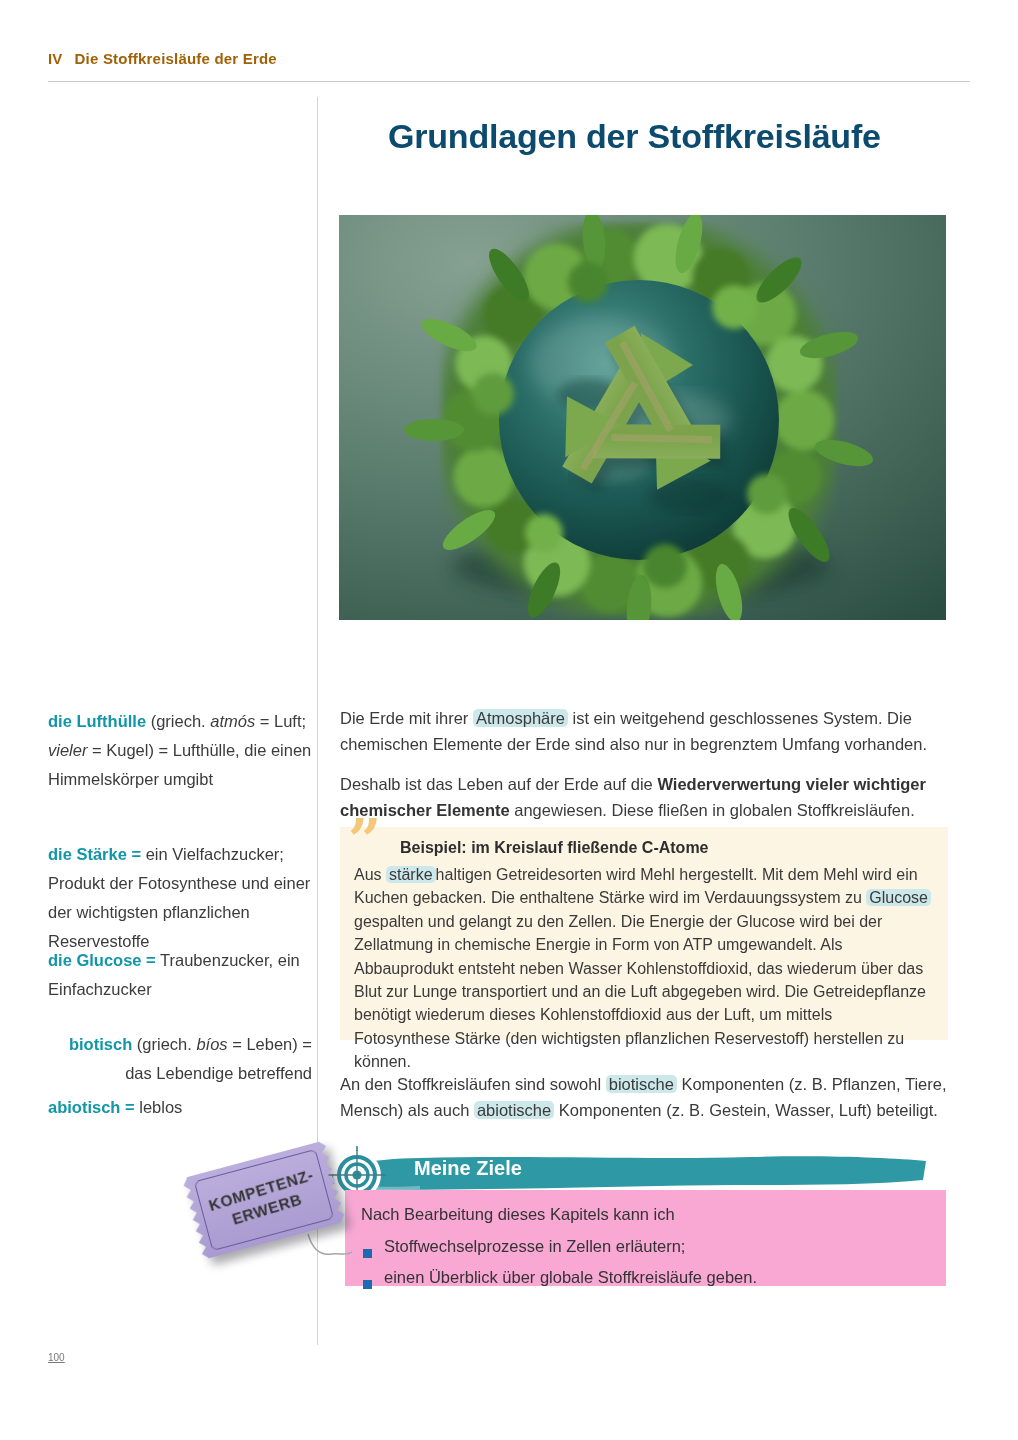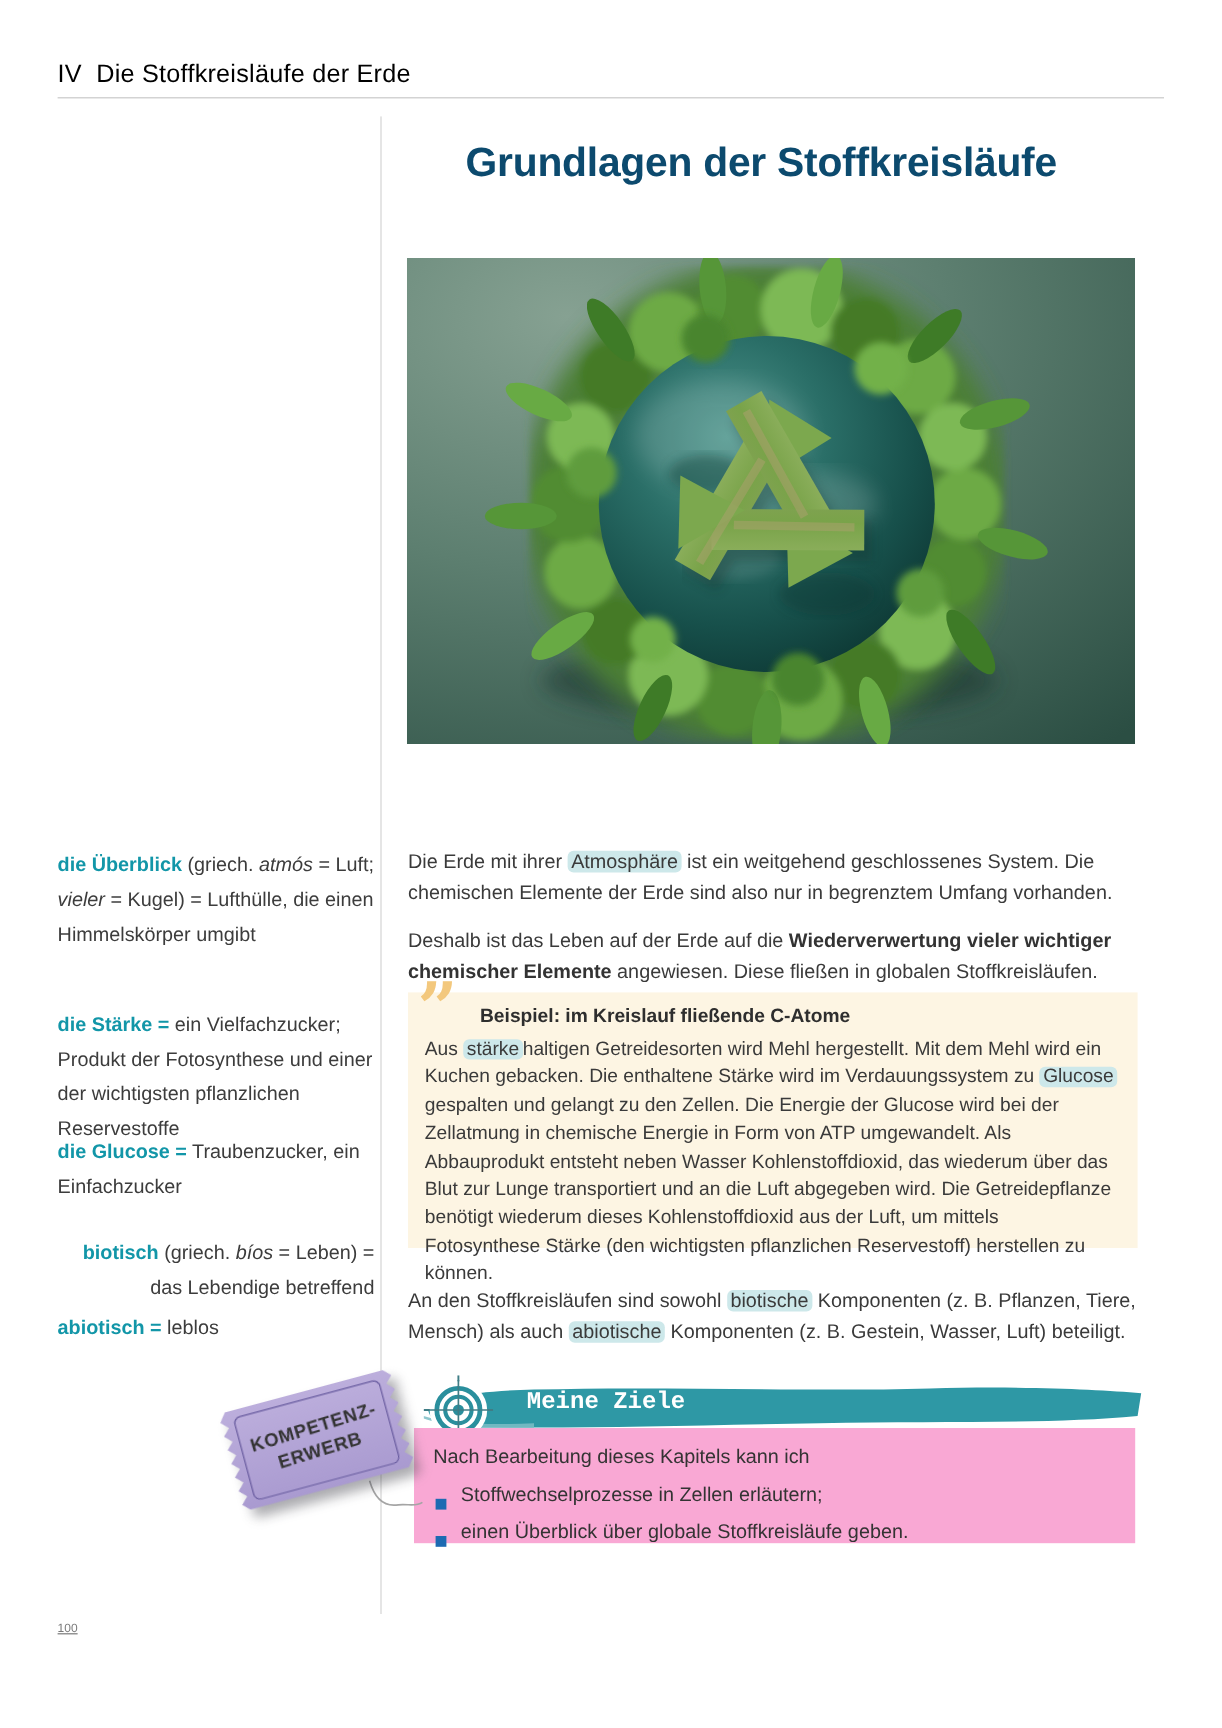--- a/index.html
+++ b/index.html
@@ -1,21 +1,21 @@
 <!DOCTYPE html>
 <html><head>
 <meta charset="utf-8">
 <style>
   html,body{margin:0;padding:0;background:#ffffff;}
   .page{position:relative;width:1018px;height:1440px;background:#ffffff;overflow:hidden;
         font-family:"Liberation Sans",sans-serif;color:#3c3c3c;}
 
   
-  .chapter-header{position:absolute;left:48px;top:50px;font-size:21px;font-weight:400;
-        color:#000000;letter-spacing:.2px;}
+  .chapter-header{position:absolute;left:48px;top:50px;font-size:15px;font-weight:700;
+        color:#a16207;letter-spacing:.2px;}
   .chapter-header .num{margin-right:12px;}
   .top-rule{position:absolute;left:48px;top:81px;width:922px;height:1px;background:#c9c9c9;}
   .v-divider{position:absolute;left:317px;top:97px;width:1px;height:1248px;background:#d4d4d4;}
 
   .page-title{position:absolute;left:340px;top:94px;font-size:34px;font-weight:700;
         color:#0c4a6e;letter-spacing:-.2px;margin-left:48px;}
 
   
   .hero{position:absolute;left:339px;top:215px;width:607px;height:405px;overflow:hidden;}
 
@@ -39,21 +39,21 @@
 
   
   .example-box{position:absolute;left:340px;top:827px;width:608px;height:213px;
         background:#fdf5e3;box-sizing:border-box;padding:9px 16px 10px 14px;}
   .example-box .quote{position:absolute;left:8px;top:-16px;font-family:"DejaVu Serif",serif;
         font-weight:700;font-size:58px;color:#f3c87d;line-height:58px;}
   .example-heading{font-size:16px;font-weight:700;color:#2e2e2e;margin:0 0 3px 46px;line-height:24px;}
   .example-body{font-size:16px;line-height:23.4px;color:#3a3a3a;}
 
   
-  .goals-banner{position:absolute;left:353px;top:1146px;width:606px;height:46px;font-family:Liberation Mono, monospace;}
+  .goals-banner{position:absolute;left:328px;top:1146px;width:606px;height:46px;}
   .goals-banner svg{position:absolute;left:0;top:0;}
   .goals-title{position:absolute;left:86px;top:11px;font-size:20px;font-weight:700;color:#ffffff;}
   .target-icon{position:absolute;left:12px;top:-6px;width:58px;height:58px;}
 
   
   .goals-box{position:absolute;left:345px;top:1190px;width:601px;height:96px;background:#f9a8d4;
         box-sizing:border-box;padding:12px 16px 10px 16px;font-size:16.5px;color:#333;}
   .goals-intro{line-height:24px;margin-bottom:8px;}
   .goal-item{display:flex;align-items:flex-end;line-height:24px;margin-bottom:7px;}
   .goal-item .sq{flex:0 0 9px;width:9px;height:9px;background:#1d6ab2;margin:8px 12px 0 2px;}
@@ -195,21 +195,21 @@
         <g opacity="0.45">
           <path d="M -56 52 L -4 -34" stroke="#b3a173" stroke-width="7" fill="none"></path>
           <path d="M -56 52 L -4 -34" stroke="#b3a173" stroke-width="7" fill="none" transform="rotate(120)"></path>
           <path d="M -56 52 L -4 -34" stroke="#b3a173" stroke-width="7" fill="none" transform="rotate(240)"></path>
         </g>
       </g>
     </svg>
   </div>
 
   <p class="note note1">
-    <span class="term">die Überblick</span><span> (griech. </span><span class="it">atmós</span><span> = Luft; </span><span class="it">vieler</span><span> = Kugel) = Lufthülle, die einen Himmelskörper umgibt</span>
+    <span class="term">die Lufthülle</span><span> (griech. </span><span class="it">atmós</span><span> = Luft; </span><span class="it">vieler</span><span> = Kugel) = Lufthülle, die einen Himmelskörper umgibt</span>
   </p>
   <p class="note note2">
     <span class="term">die Stärke =</span><span> ein Vielfachzucker; Produkt der Fotosynthese und einer der wichtigsten pflanzlichen Reservestoffe</span>
   </p>
   <p class="note note3">
     <span class="term">die Glucose =</span><span> Traubenzucker, ein Einfachzucker</span>
   </p>
   <p class="note note4">
     <span class="term">biotisch</span><span> (griech. </span><span class="it">bíos</span><span> = Leben) = das Lebendige betreffend</span>
   </p>

